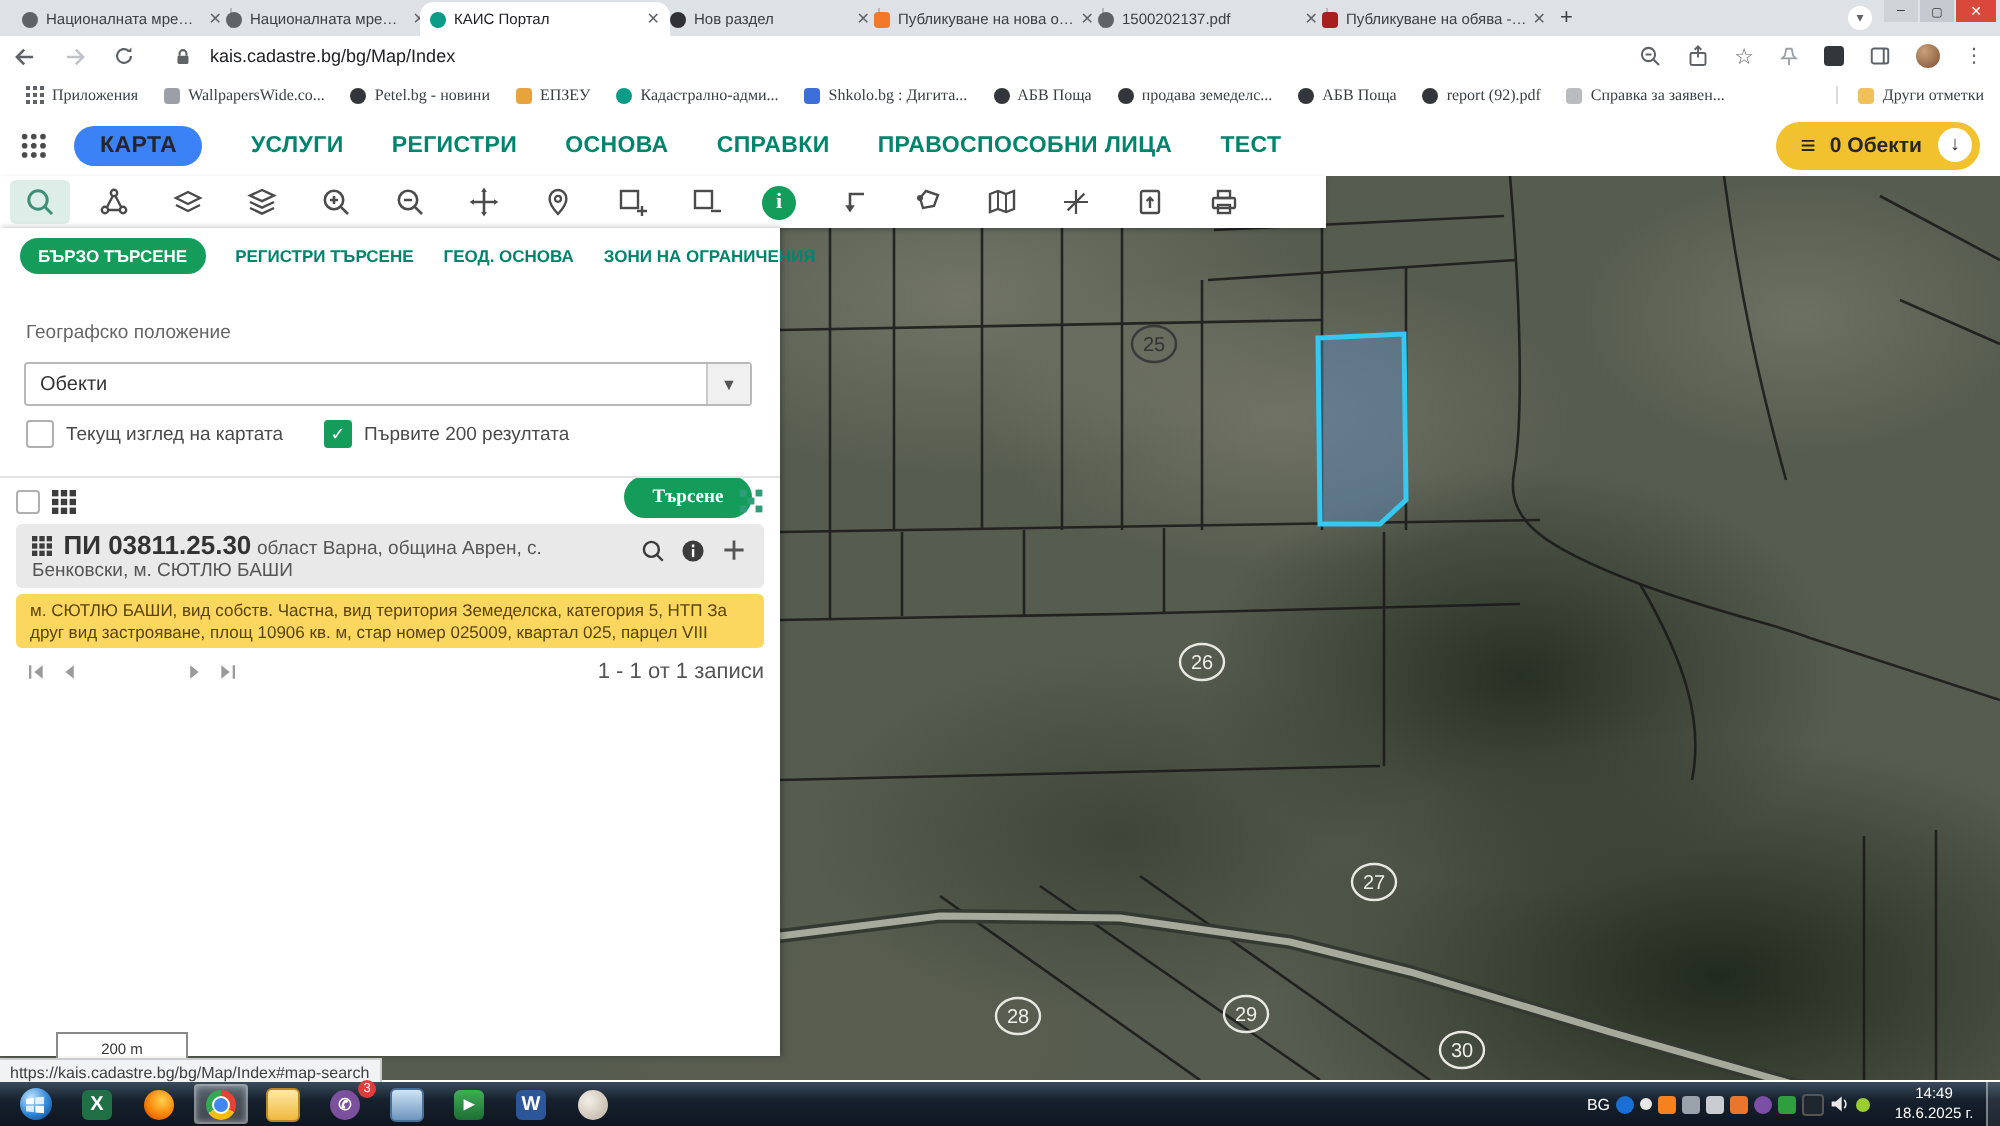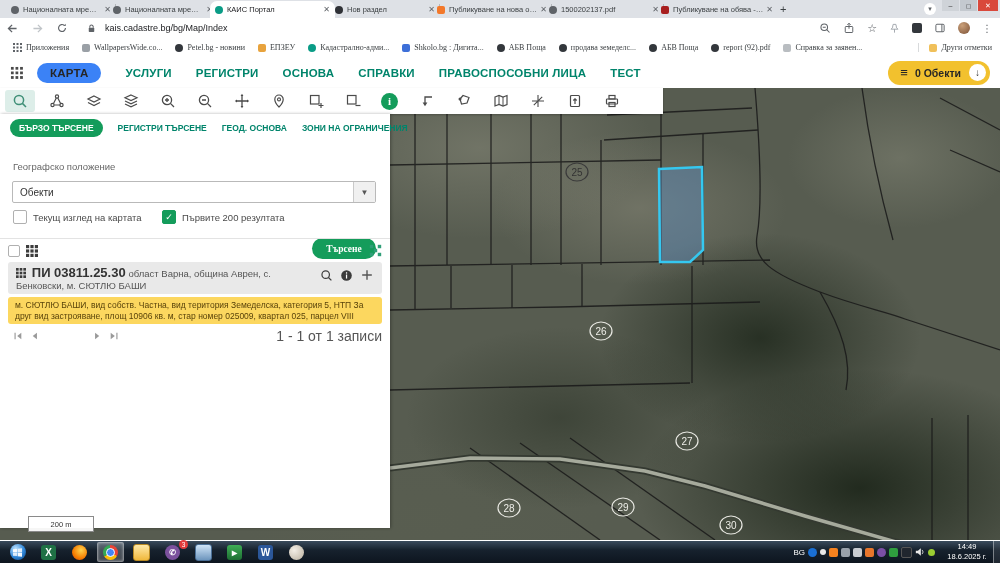--- a/index.html
+++ b/index.html
@@ -553,28 +553,29 @@
             <svg width="10" height="10" viewBox="0 0 12 12">
               <path d="M2.5 2l5 4-5 4z" fill="#9a9a9a"></path>
             </svg>
           </span>
         <span class="pgbtn">
             <svg width="10" height="10" viewBox="0 0 12 12">
               <path d="M2 2l5 4-5 4z" fill="#9a9a9a"></path>
               <path d="M9.5 2v8" stroke="#9a9a9a" stroke-width="1.4"></path>
             </svg>
           </span>
-        <span style="margin-left:auto;font-size:14px;color:#555">1 - 1 от 1 записи</span>
+        <span style="margin-left:auto;font-size:11px;color:#555">1 - 1 от 1 записи</span>
       </div>
     </div>
 
     <div id="scalewidget">200 m</div>
 
   </div>
 
+  <div id="staturl" class="r">https://kais.cadastre.bg/bg/Map/Index#map-search</div>
 
   <div id="taskbar" class="r">
     <span class="tki">
         <span style="width:16px;height:16px;border-radius:50%;background:radial-gradient(circle at 35% 30%,#bfe3ff,#2f86d8 55%,#0b3e77);display:inline-flex;align-items:center;justify-content:center">
           <svg width="9" height="9" viewBox="0 0 10 10">
             <g fill="#fff">
               <path d="M0 1.5 4.4 1v3.6H0z" opacity=".95"></path>
               <path d="M5.2 0.9 10 0.4v4.2H5.2z" opacity=".8"></path>
               <path d="M0 5.4h4.4V9L0 8.5z" opacity=".8"></path>
               <path d="M5.2 5.4H10v4.2L5.2 9.1z" opacity=".95"></path>

